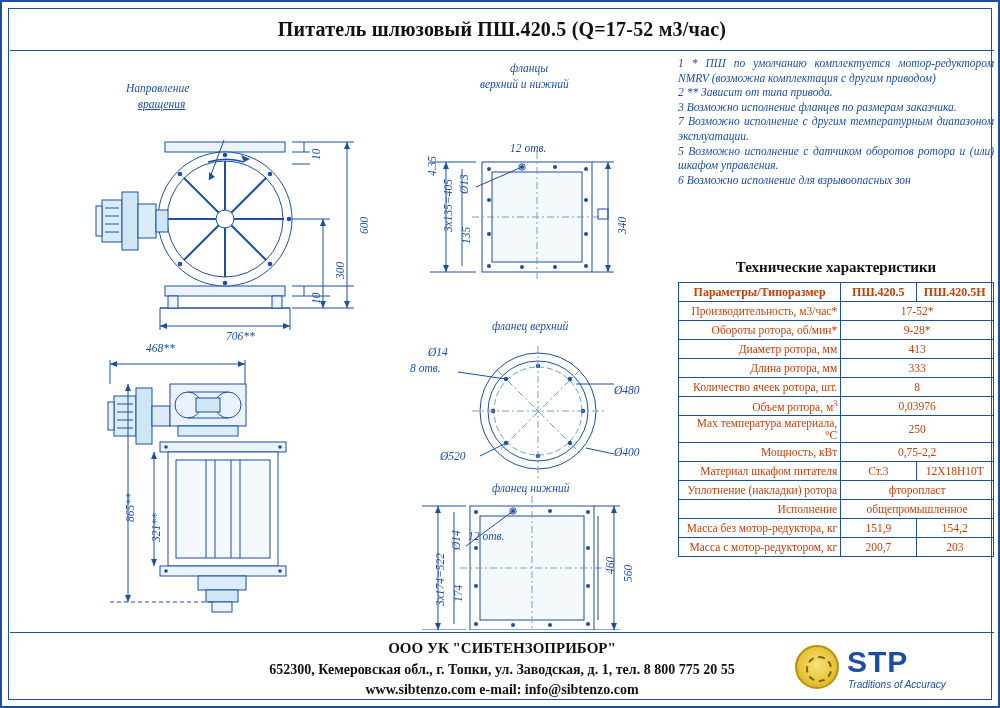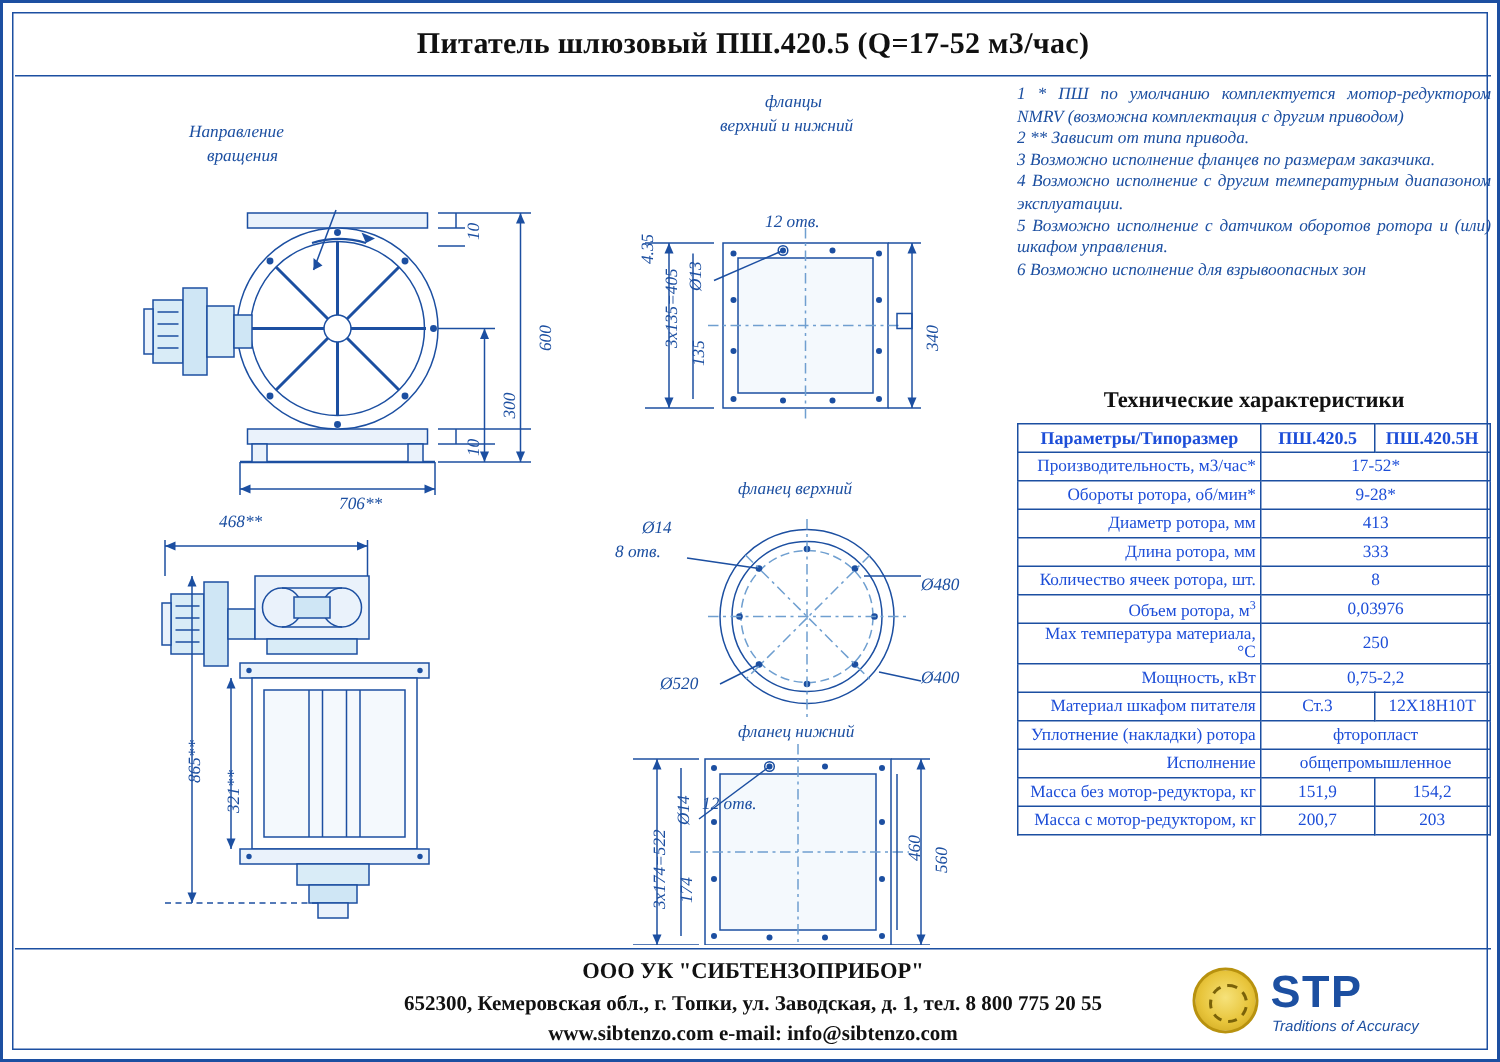--- a/index.html
+++ b/index.html
@@ -89,21 +89,21 @@
   }
   table.spec{
     position:absolute; left:676px; top:280px; width:316px;
     border-collapse:collapse;
     font-size:11.5px;
   }
   table.spec td{
     border:1px solid #1c4fa1;
     padding:1px 3px;
     height:16px;
-    color:#1d4ed8;
+    color:#c2410c;
   }
   table.spec tr.head td{
     text-align:center; font-weight:bold; font-size:12px;
   }
   table.spec td.p{ text-align:right; width:170px;}
   table.spec td.v{ text-align:center;}
   table.spec td.v2{ text-align:center; width:73px;}
   .sup{font-size:8px;vertical-align:super;}
 
   
@@ -127,21 +127,21 @@
 <div class="sheet">
   <div class="inner-frame"></div>
 
   <div class="title">Питатель шлюзовый ПШ.420.5 (Q=17-52 м3/час)</div>
   <div class="title-rule"></div>
 
   <div class="notes">
     <div>1 *  ПШ по умолчанию комплектуется мотор-редуктором NMRV (возможна комплектация с другим приводом)</div>
     <div>2 ** Зависит от типа привода.</div>
     <div>3 Возможно исполнение фланцев по размерам заказчика.</div>
-    <div>4 Возможно исполнение с другим температурным диапазоном эксплуатации.</div>
+    <div>7 Возможно исполнение с другим температурным диапазоном эксплуатации.</div>
     <div>5 Возможно исполнение с датчиком оборотов ротора и (или) шкафом управления.</div>
     <div>6 Возможно исполнение для взрывоопасных зон</div>
   </div>
 
   <div class="spec-title">Технические характеристики</div>
   <table class="spec">
     <tbody>
         <tr class="head">
       <td class="p">Параметры/Типоразмер</td>
       <td class="v2">ПШ.420.5</td>
@@ -430,21 +430,21 @@
         <line x1="588" y1="462" x2="588" y2="566"></line>
         <line x1="584" y1="452" x2="610" y2="452"></line>
         <line x1="584" y1="576" x2="610" y2="576"></line>
 
         <line x1="456" y1="492" x2="503" y2="457"></line>
         <circle cx="503" cy="457" r="3.2" fill="none"></circle>
       </g>
     </svg>
 
     <div class="lbl" style="left:116px;top:28px;">Направление</div>
-    <div class="lbl" style="left:128px;top:44px;">вращения</div>
+    <div class="lbl" style="left:128px;top:44px;text-decoration:underline;">вращения</div>
 
     <div class="lbl" style="left:500px;top:8px;">фланцы</div>
     <div class="lbl" style="left:470px;top:24px;">верхний и нижний</div>
 
     <div class="lbl" style="left:482px;top:266px;">фланец верхний</div>
     <div class="lbl" style="left:482px;top:428px;">фланец нижний</div>
 
     <div class="lbl v" style="left:348px;top:180px;transform:rotate(-90deg);">600</div>
     <div class="lbl v" style="left:324px;top:225px;transform:rotate(-90deg);">300</div>
     <div class="lbl v" style="left:300px;top:106px;transform:rotate(-90deg);">10</div>

